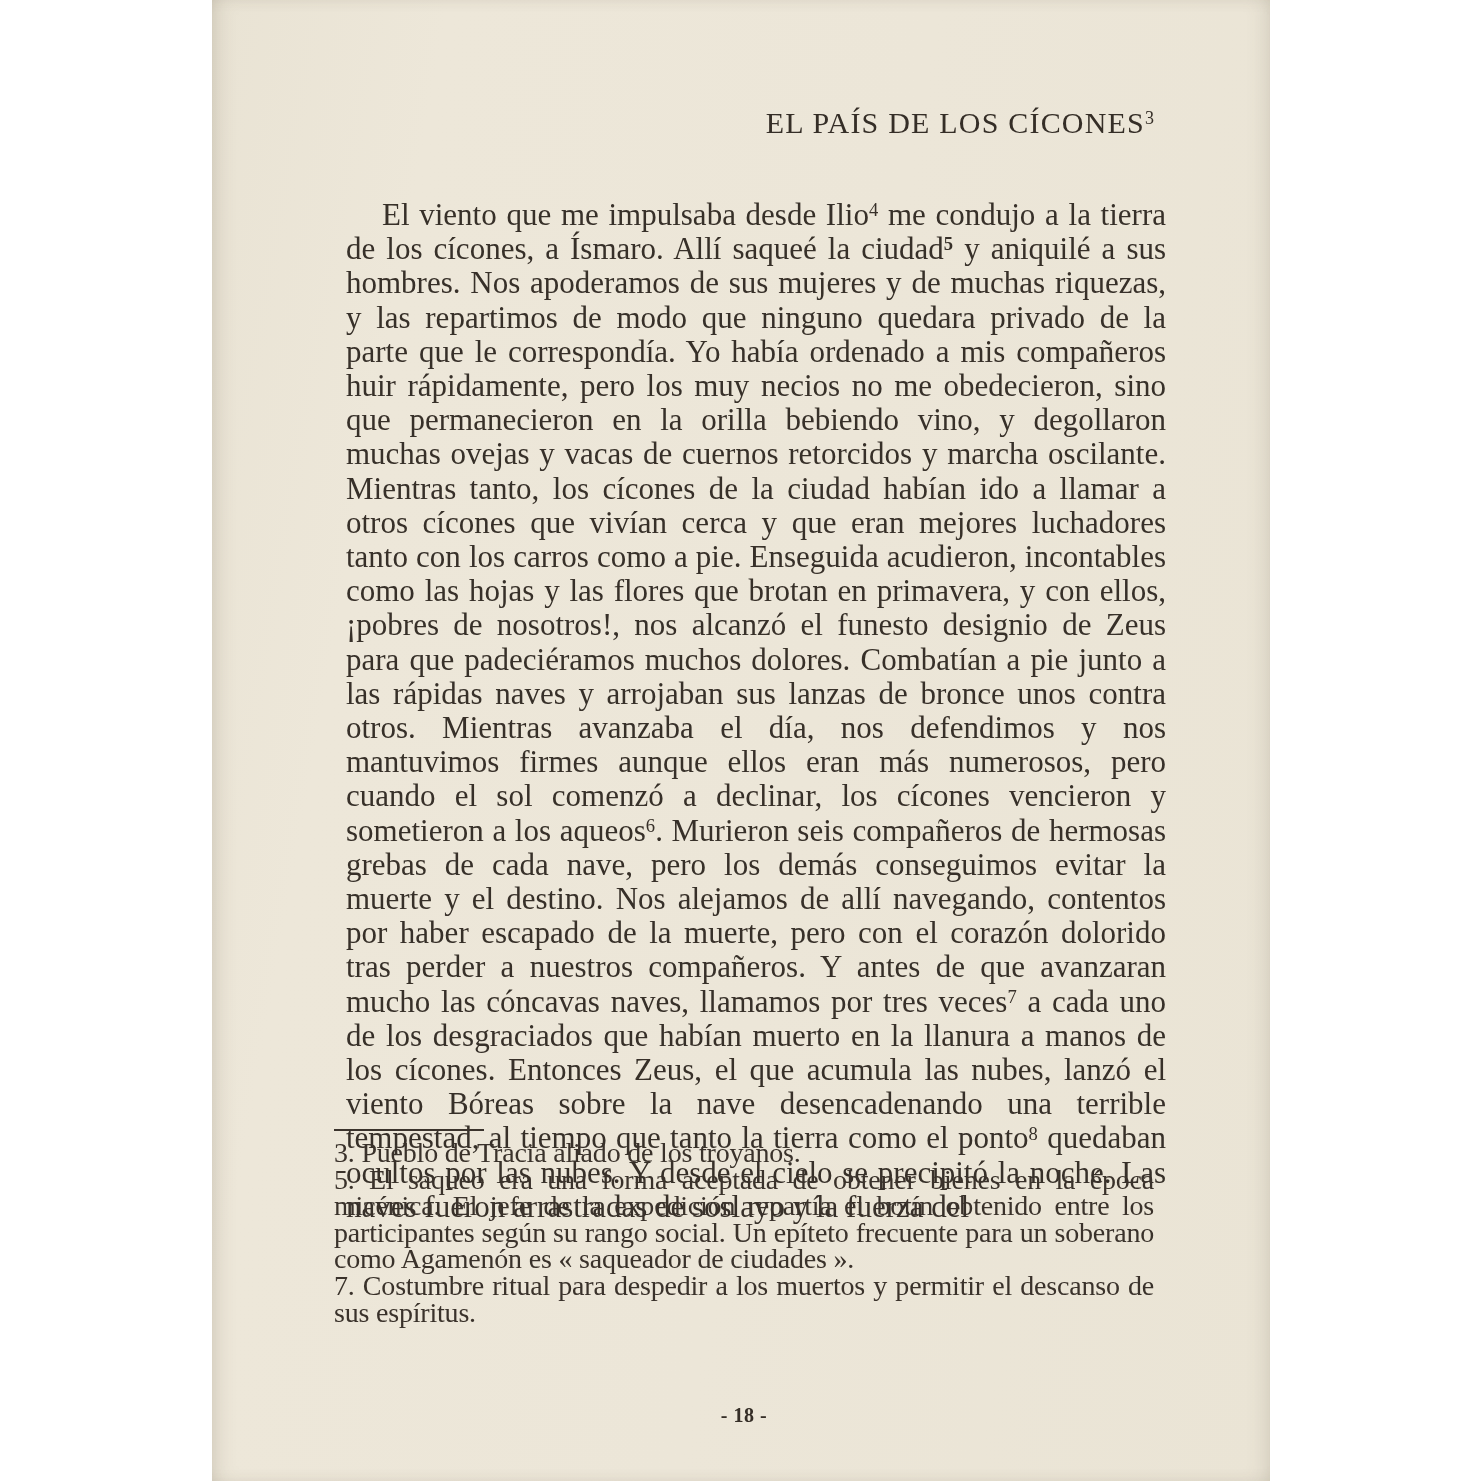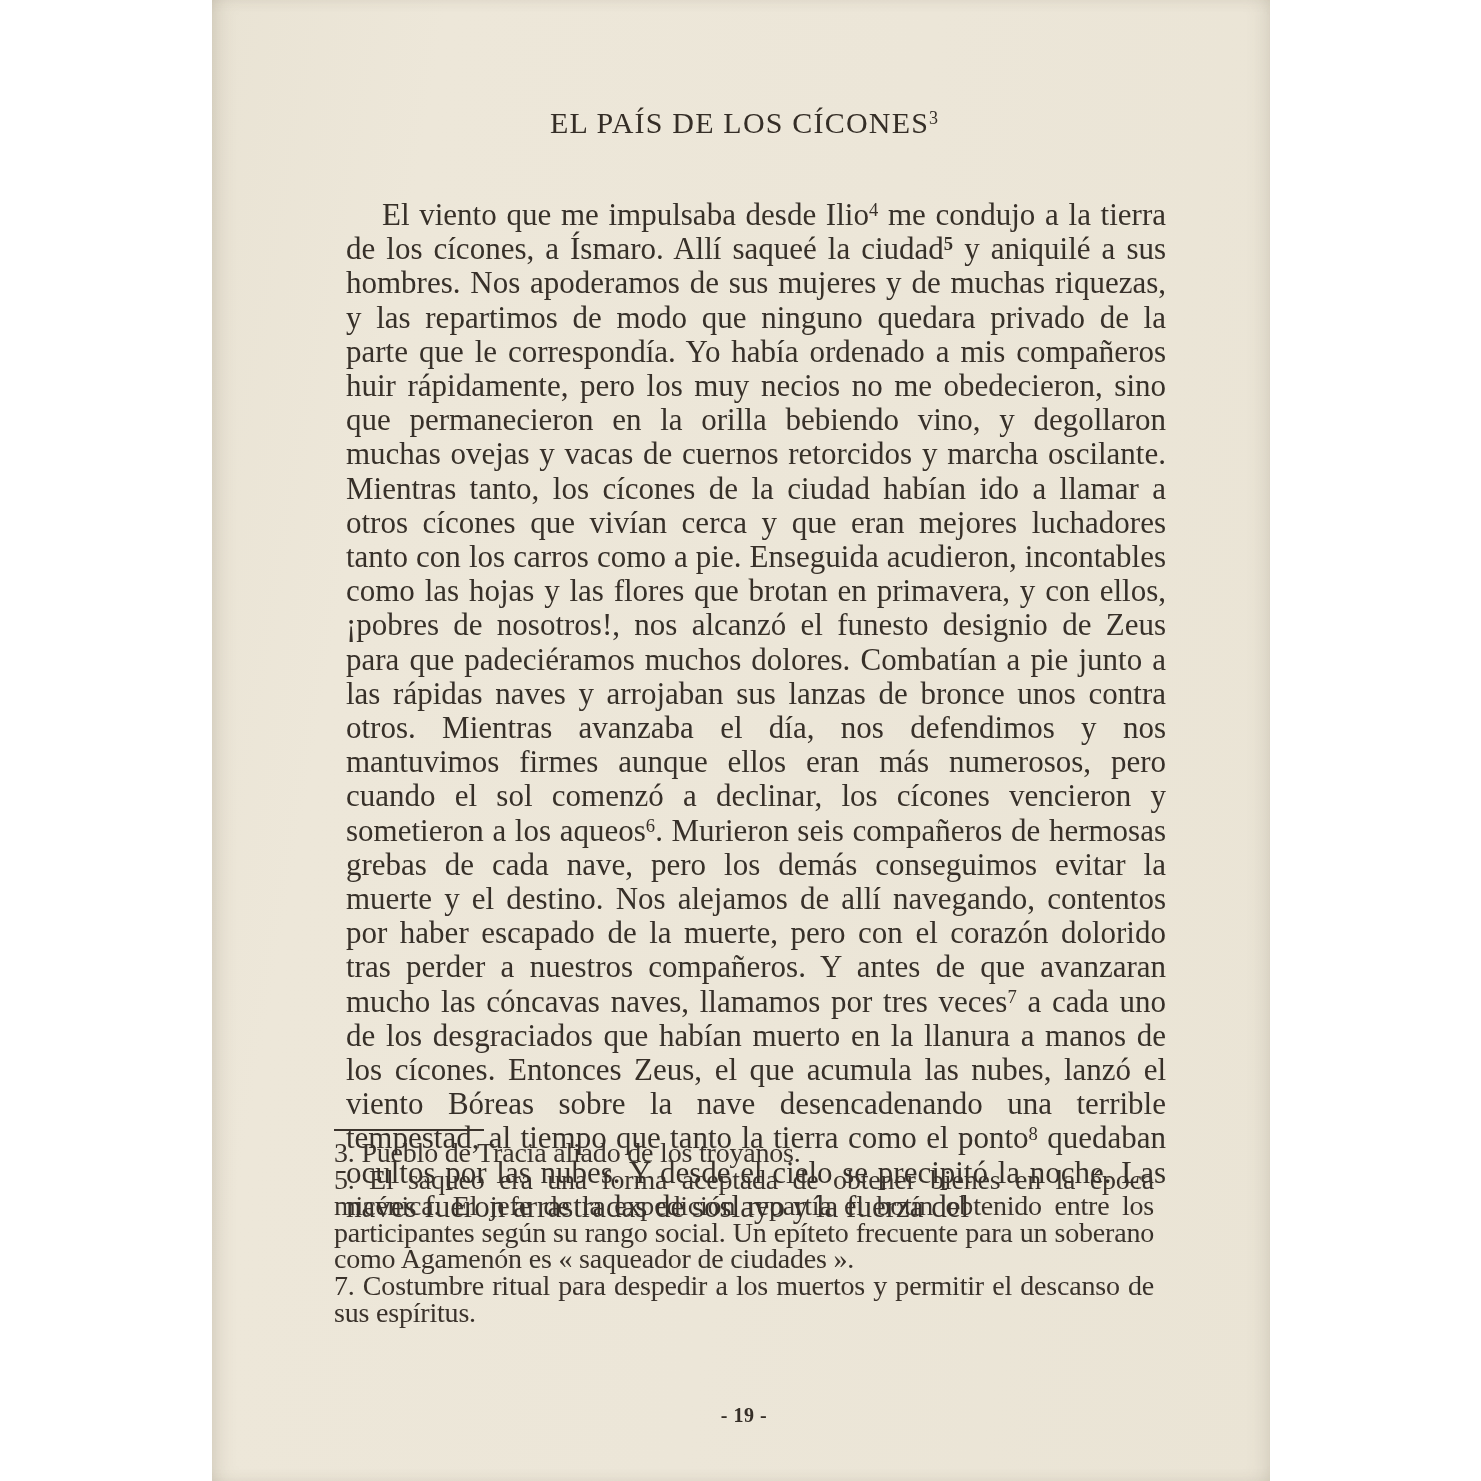--- a/index.html
+++ b/index.html
@@ -31,21 +31,21 @@
     top: 0;
     width: 820px;
     height: 100%;
   }
   .title {
     position: absolute;
     top: 106px;
     left: 0;
     width: 100%;
     margin: 0;
-    text-align: center;
+    text-align: right;
     font-size: 30px;
     font-weight: 400;
     letter-spacing: 1.2px;
     line-height: 1.1;
     color: #352e27;
   }
   .bodytext {
     position: absolute;
     top: 186px;
     left: 0;
@@ -114,16 +114,16 @@
   <p class="footnote"><span>3.</span> <span>Pueblo de Tracia aliado de los troyanos.</span></p>
 
 
   <p class="footnote"><span>5.</span> <span>El saqueo era una forma aceptada de obtener bienes en la época micénica. El jefe de la expedición repartía el botín obtenido entre los participantes según su rango social. Un epíteto frecuente para un soberano como Agamenón es « saqueador de ciudades ».</span></p>
 
 
   <p class="footnote"><span>7.</span> <span>Costumbre ritual para despedir a los muertos y permitir el descanso de sus espíritus.</span></p>
 
 </div>
 
-    <div class="pagenum">- 19 -</div>
+    <div class="pagenum">- 18 -</div>
 
   </div>
 </div>
 
 </body></html>

